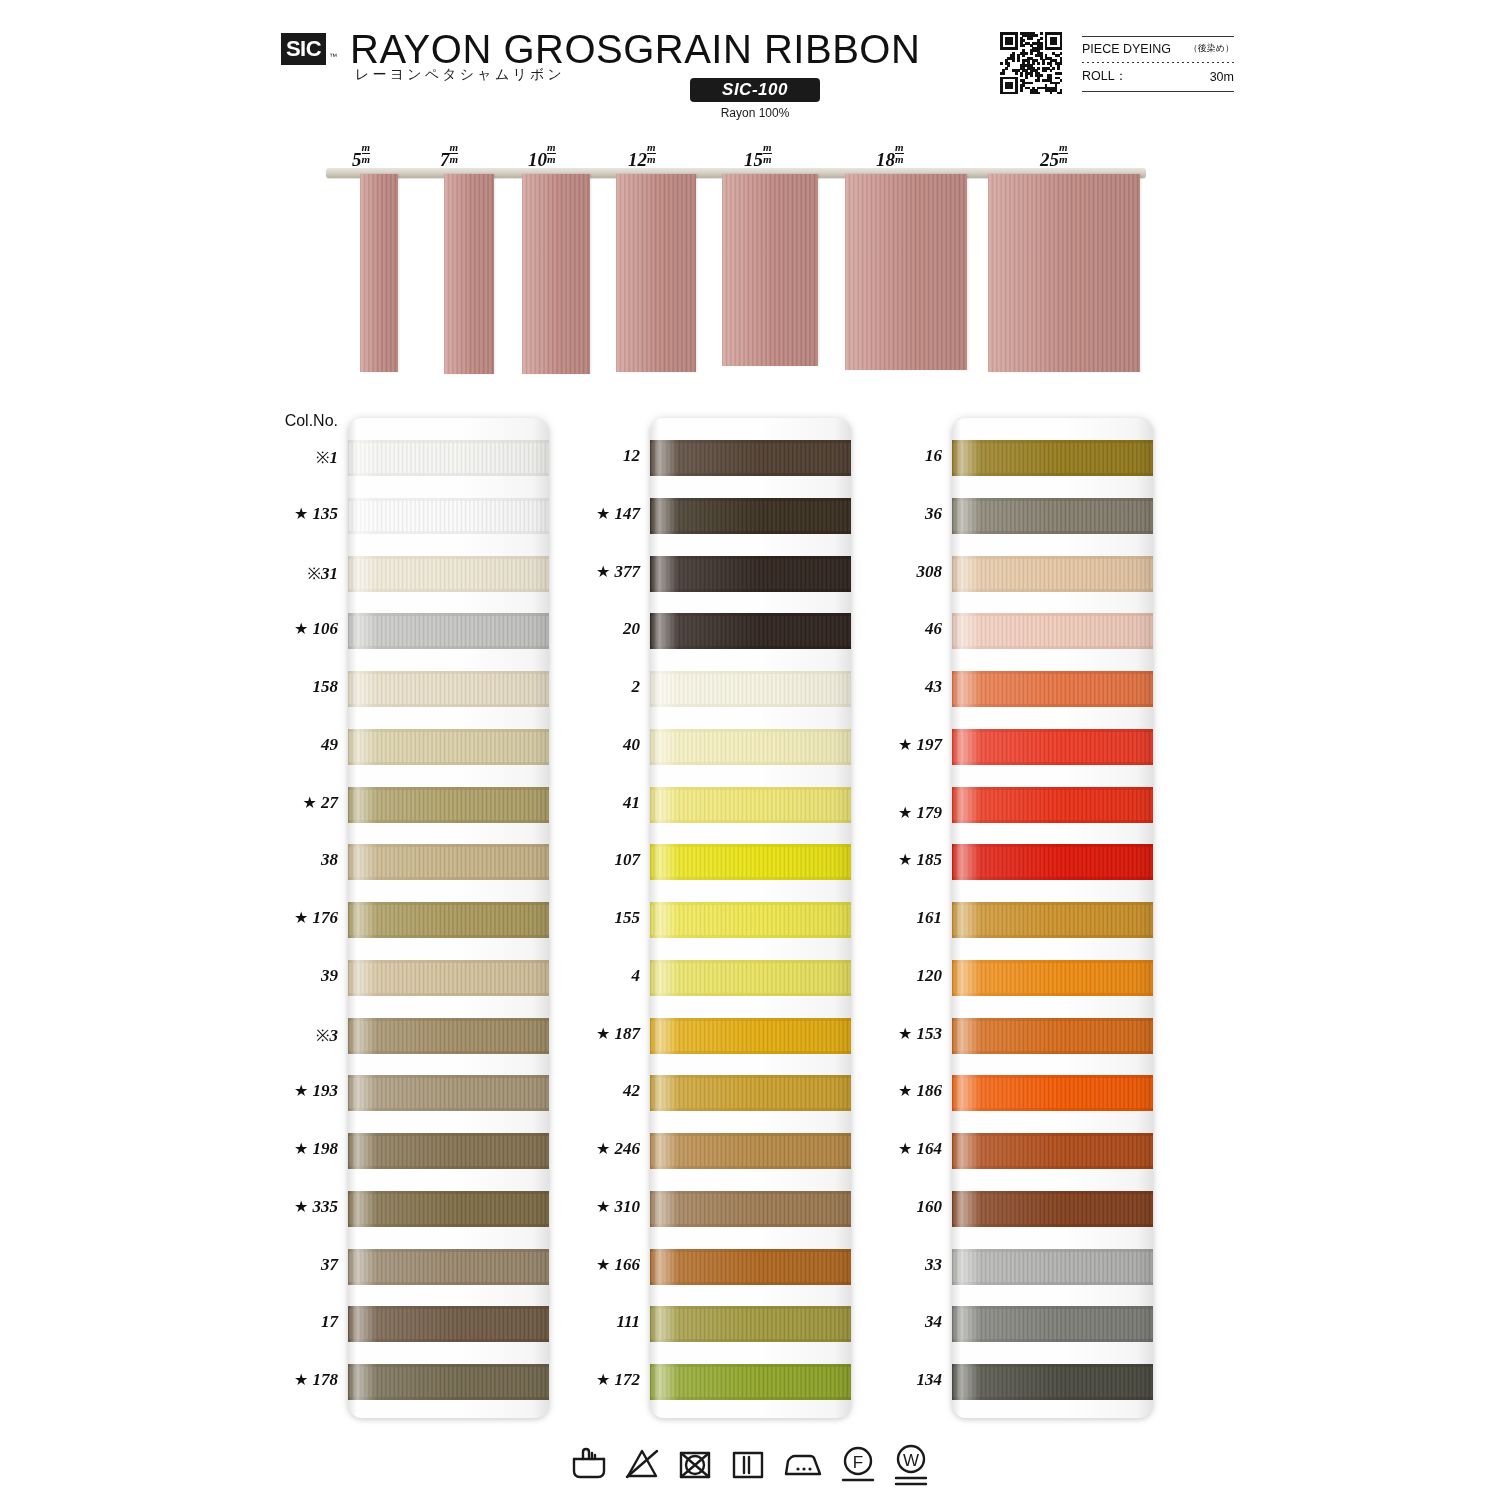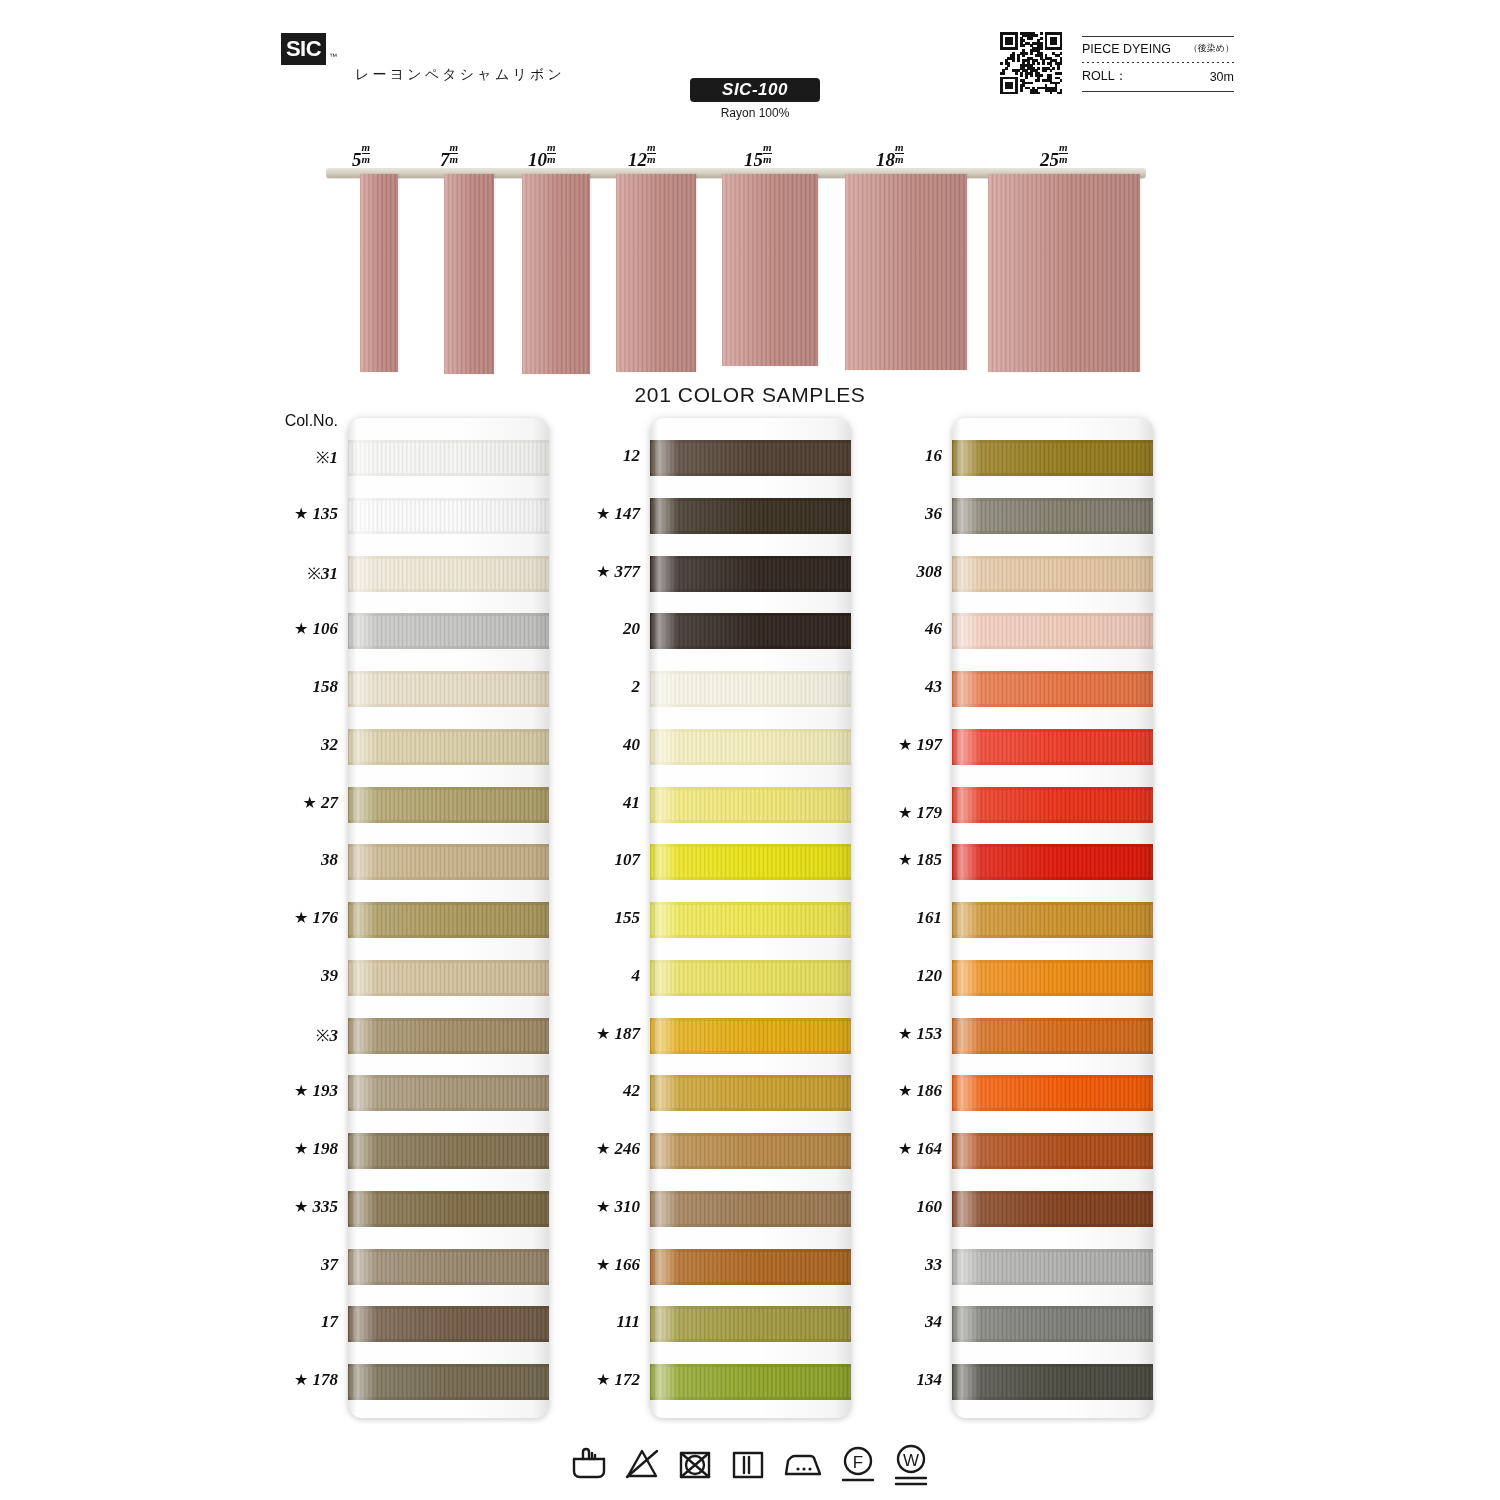--- a/index.html
+++ b/index.html
@@ -106,20 +106,21 @@
 </head>
 <body>
 
 <div class="page">
 
   <div class="logo-box">
     <span>SIC</span>
   </div>
   <div class="logo-tm">™</div>
 
+  <div class="main-title">RAYON GROSGRAIN RIBBON</div>
   <div class="sub-title">レーヨンペタシャムリボン</div>
   <div class="code-badge">SIC-100</div>
   <div class="composition">Rayon 100%</div>
 
   <div class="qr" id="qr">
       <div class="qrcell" style="left:0.00px;top:0.00px;width:2.83px;height:2.83px"></div>
       <div class="qrcell" style="left:2.48px;top:0.00px;width:2.83px;height:2.83px"></div>
       <div class="qrcell" style="left:4.96px;top:0.00px;width:2.83px;height:2.83px"></div>
       <div class="qrcell" style="left:7.44px;top:0.00px;width:2.83px;height:2.83px"></div>
       <div class="qrcell" style="left:9.92px;top:0.00px;width:2.83px;height:2.83px"></div>
@@ -451,28 +452,27 @@
   <div id="ribbons">
       <div class="ribbon" style="left: 360px; width: 38px; height: 198px; background: repeating-linear-gradient(to right, rgb(184, 129, 123) 0px, rgb(208, 154, 147) 1.5px, rgb(208, 154, 147) 3px, rgb(184, 129, 123) 4.4px);"></div>
       <div class="ribbon" style="left: 444px; width: 50px; height: 200px; background: repeating-linear-gradient(to right, rgb(184, 129, 123) 0px, rgb(208, 154, 147) 1.5px, rgb(208, 154, 147) 3px, rgb(184, 129, 123) 4.4px);"></div>
       <div class="ribbon" style="left: 522px; width: 68px; height: 200px; background: repeating-linear-gradient(to right, rgb(184, 129, 123) 0px, rgb(208, 154, 147) 1.5px, rgb(208, 154, 147) 3px, rgb(184, 129, 123) 4.4px);"></div>
       <div class="ribbon" style="left: 616px; width: 80px; height: 198px; background: repeating-linear-gradient(to right, rgb(184, 129, 123) 0px, rgb(208, 154, 147) 1.5px, rgb(208, 154, 147) 3px, rgb(184, 129, 123) 4.4px);"></div>
       <div class="ribbon" style="left: 722px; width: 96px; height: 192px; background: repeating-linear-gradient(to right, rgb(184, 129, 123) 0px, rgb(208, 154, 147) 1.5px, rgb(208, 154, 147) 3px, rgb(184, 129, 123) 4.4px);"></div>
       <div class="ribbon" style="left: 845px; width: 122px; height: 196px; background: repeating-linear-gradient(to right, rgb(184, 129, 123) 0px, rgb(208, 154, 147) 1.5px, rgb(208, 154, 147) 3px, rgb(184, 129, 123) 4.4px);"></div>
       <div class="ribbon" style="left: 988px; width: 152px; height: 198px; background: repeating-linear-gradient(to right, rgb(184, 129, 123) 0px, rgb(208, 154, 147) 1.5px, rgb(208, 154, 147) 3px, rgb(184, 129, 123) 4.4px);"></div>
     </div>
 
-  <div class="samples-title">201 COLOR SAMPLES</div>
   <div id="columns">
       <div class="colno" style="left: 218px; width: 120px; top: 446px;"><span class="mark">※</span><span>1</span></div>
       <div class="colno" style="left: 218px; width: 120px; top: 503.75px;"><span class="mark">★</span>&nbsp;<span>135</span></div>
       <div class="colno" style="left: 218px; width: 120px; top: 561.5px;"><span class="mark">※</span><span>31</span></div>
       <div class="colno" style="left: 218px; width: 120px; top: 619.25px;"><span class="mark">★</span>&nbsp;<span>106</span></div>
       <div class="colno" style="left: 218px; width: 120px; top: 677px;"><span>158</span></div>
-      <div class="colno" style="left: 218px; width: 120px; top: 734.75px;"><span>32</span></div>
+      <div class="colno" style="left: 218px; width: 120px; top: 734.75px;"><span>49</span></div>
       <div class="colno" style="left: 218px; width: 120px; top: 792.5px;"><span class="mark">★</span>&nbsp;<span>27</span></div>
       <div class="colno" style="left: 218px; width: 120px; top: 850.25px;"><span>38</span></div>
       <div class="colno" style="left: 218px; width: 120px; top: 908px;"><span class="mark">★</span>&nbsp;<span>176</span></div>
       <div class="colno" style="left: 218px; width: 120px; top: 965.75px;"><span>39</span></div>
       <div class="colno" style="left: 218px; width: 120px; top: 1023.5px;"><span class="mark">※</span><span>3</span></div>
       <div class="colno" style="left: 218px; width: 120px; top: 1081.25px;"><span class="mark">★</span>&nbsp;<span>193</span></div>
       <div class="colno" style="left: 218px; width: 120px; top: 1139px;"><span class="mark">★</span>&nbsp;<span>198</span></div>
       <div class="colno" style="left: 218px; width: 120px; top: 1196.75px;"><span class="mark">★</span>&nbsp;<span>335</span></div>
       <div class="colno" style="left: 218px; width: 120px; top: 1254.5px;"><span>37</span></div>
       <div class="colno" style="left: 218px; width: 120px; top: 1312.25px;"><span>17</span></div>

